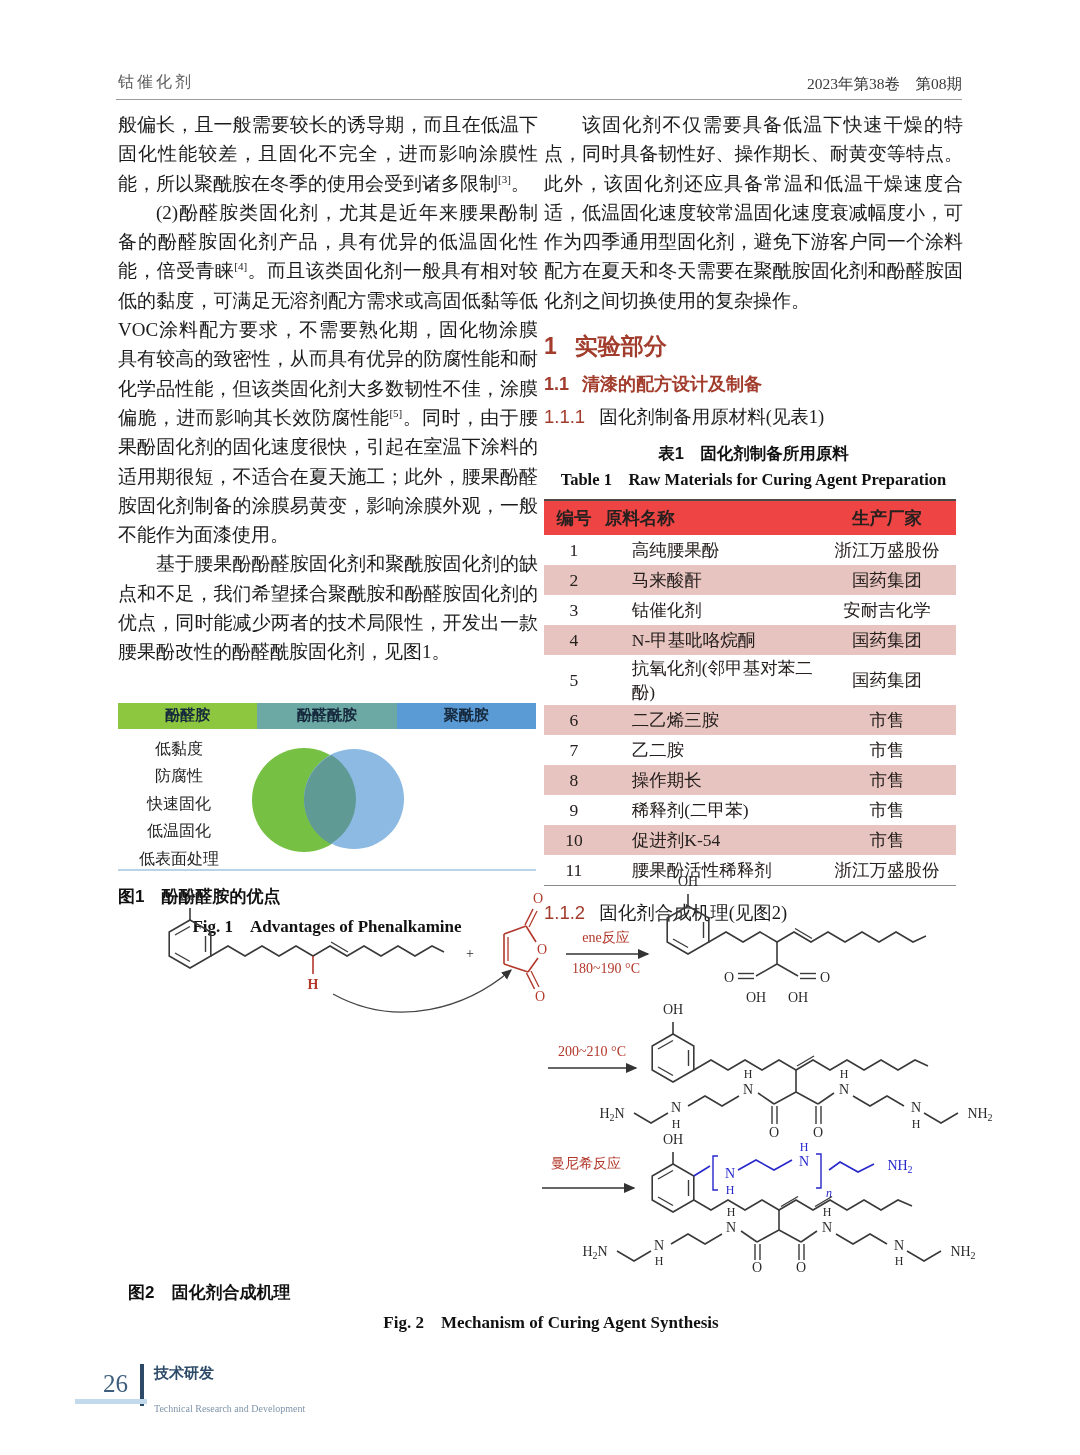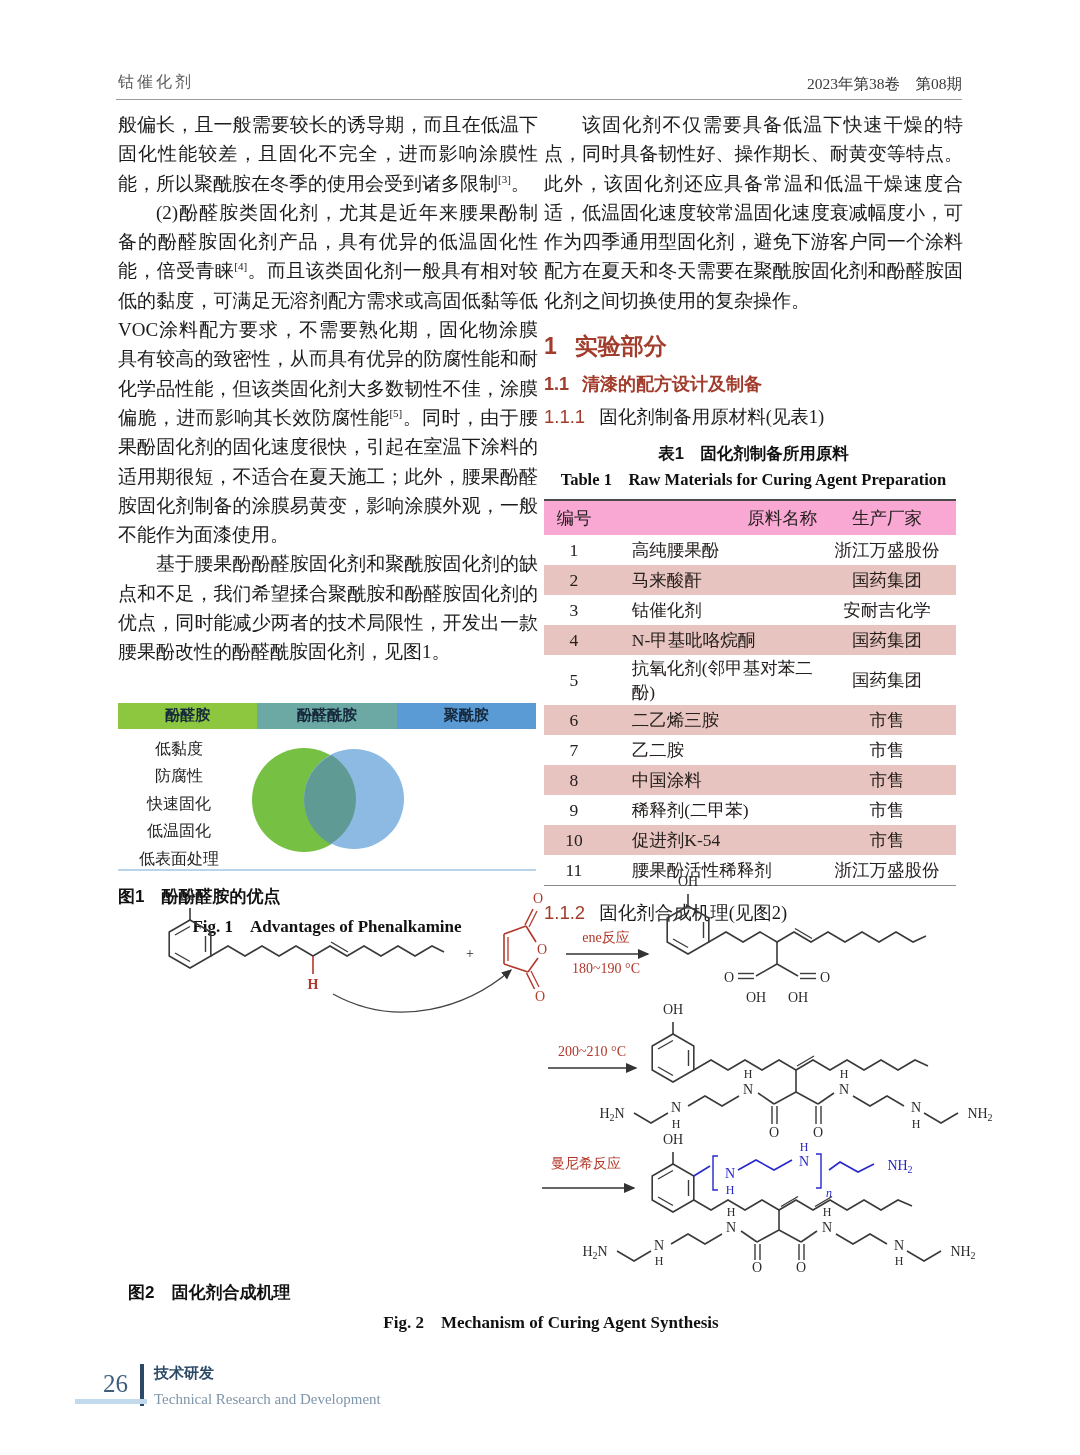--- a/index.html
+++ b/index.html
@@ -42,42 +42,42 @@
   .cap-zh{font-family:"Liberation Sans",sans-serif;font-weight:bold;
       font-size:17px;margin-top:14px;color:#111;}
   .cap-en{text-align:center;font-weight:bold;font-size:17px;margin-top:7px;color:#111;}
 
   
   .tbl-cap-zh{text-align:center;font-family:"Liberation Sans",sans-serif;font-weight:bold;
       font-size:16.5px;margin:14px 0 2px 0;color:#111;}
   .tbl-cap-en{text-align:center;font-weight:bold;font-size:16.5px;margin:4px 0 8px 0;color:#111;}
   table.t1{width:412px;border-collapse:collapse;font-size:17.5px;
       border-top:2px solid #4a4a4a;border-bottom:1.5px solid #8a8a8a;}
-  table.t1 th{background:#f9a8d4;font-weight:normal;height:32px;color:#26201f;}
+  table.t1 th{background:#ef4444;font-weight:bold;height:32px;color:#26201f;}
   table.t1 td{height:28px;color:#26201f;}
   table.t1 tbody tr:nth-child(even){background:#e7c4bf;}
   td.c1,th.c1{width:62px;text-align:center;}
   td.c2{width:202px;text-align:left;padding-left:28px;}
-  th.c2{width:202px;text-align:right;}
+  th.c2{width:202px;text-align:left;}
   td.c3,th.c3{width:148px;text-align:center;}
 
   
   .fig2{position:absolute;left:128px;top:872px;width:884px;height:402px;}
   .fig2 svg text{font-family:"Liberation Serif",serif;fill:#2b2b2b;font-size:14px;text-anchor:middle;}
   .fig2 svg text.red{fill:#b2382b;}
   .fig2 svg text.blue{fill:#2727cc;}
   .fig2 svg text.small{font-size:12px;}
   .fig2-caption{position:absolute;left:128px;top:1281px;width:846px;}
 
   
   .footer{position:absolute;left:103px;top:1364px;display:flex;align-items:flex-start;}
   .footer .pageno{font-size:25px;color:#3f5e7e;margin-right:12px;margin-top:6px;}
   .footer .vbar{width:4px;height:42px;background:#2c4a68;margin-right:10px;}
   .footer .sec-zh{font-family:"Liberation Sans",sans-serif;font-weight:bold;font-size:15px;color:#2c4a68;}
-  .footer .sec-en{font-size:15px;color:#7f95aa;margin-top:8px;}
+  .footer .sec-en{font-size:10px;color:#7f95aa;margin-top:20px;}
   .footer-strip{position:absolute;left:75px;top:1399px;width:72px;height:5px;background:#c3d9ec;}
 </style>
 </head>
 <body>
 
 <div class="page">
 
   <div class="journal-name">钴催化剂</div>
   <div class="issue-info">2023年第38卷　第08期</div>
   <div class="header-rule"></div>
@@ -159,21 +159,21 @@
             <td class="c2">二乙烯三胺</td>
             <td class="c3">市售</td>
           </tr>
           <tr>
             <td class="c1">7</td>
             <td class="c2">乙二胺</td>
             <td class="c3">市售</td>
           </tr>
           <tr>
             <td class="c1">8</td>
-            <td class="c2">中国涂料</td>
+            <td class="c2">操作期长</td>
             <td class="c3">市售</td>
           </tr>
           <tr>
             <td class="c1">9</td>
             <td class="c2">稀释剂(二甲苯)</td>
             <td class="c3">市售</td>
           </tr>
           <tr>
             <td class="c1">10</td>
             <td class="c2">促进剂K-54</td>

